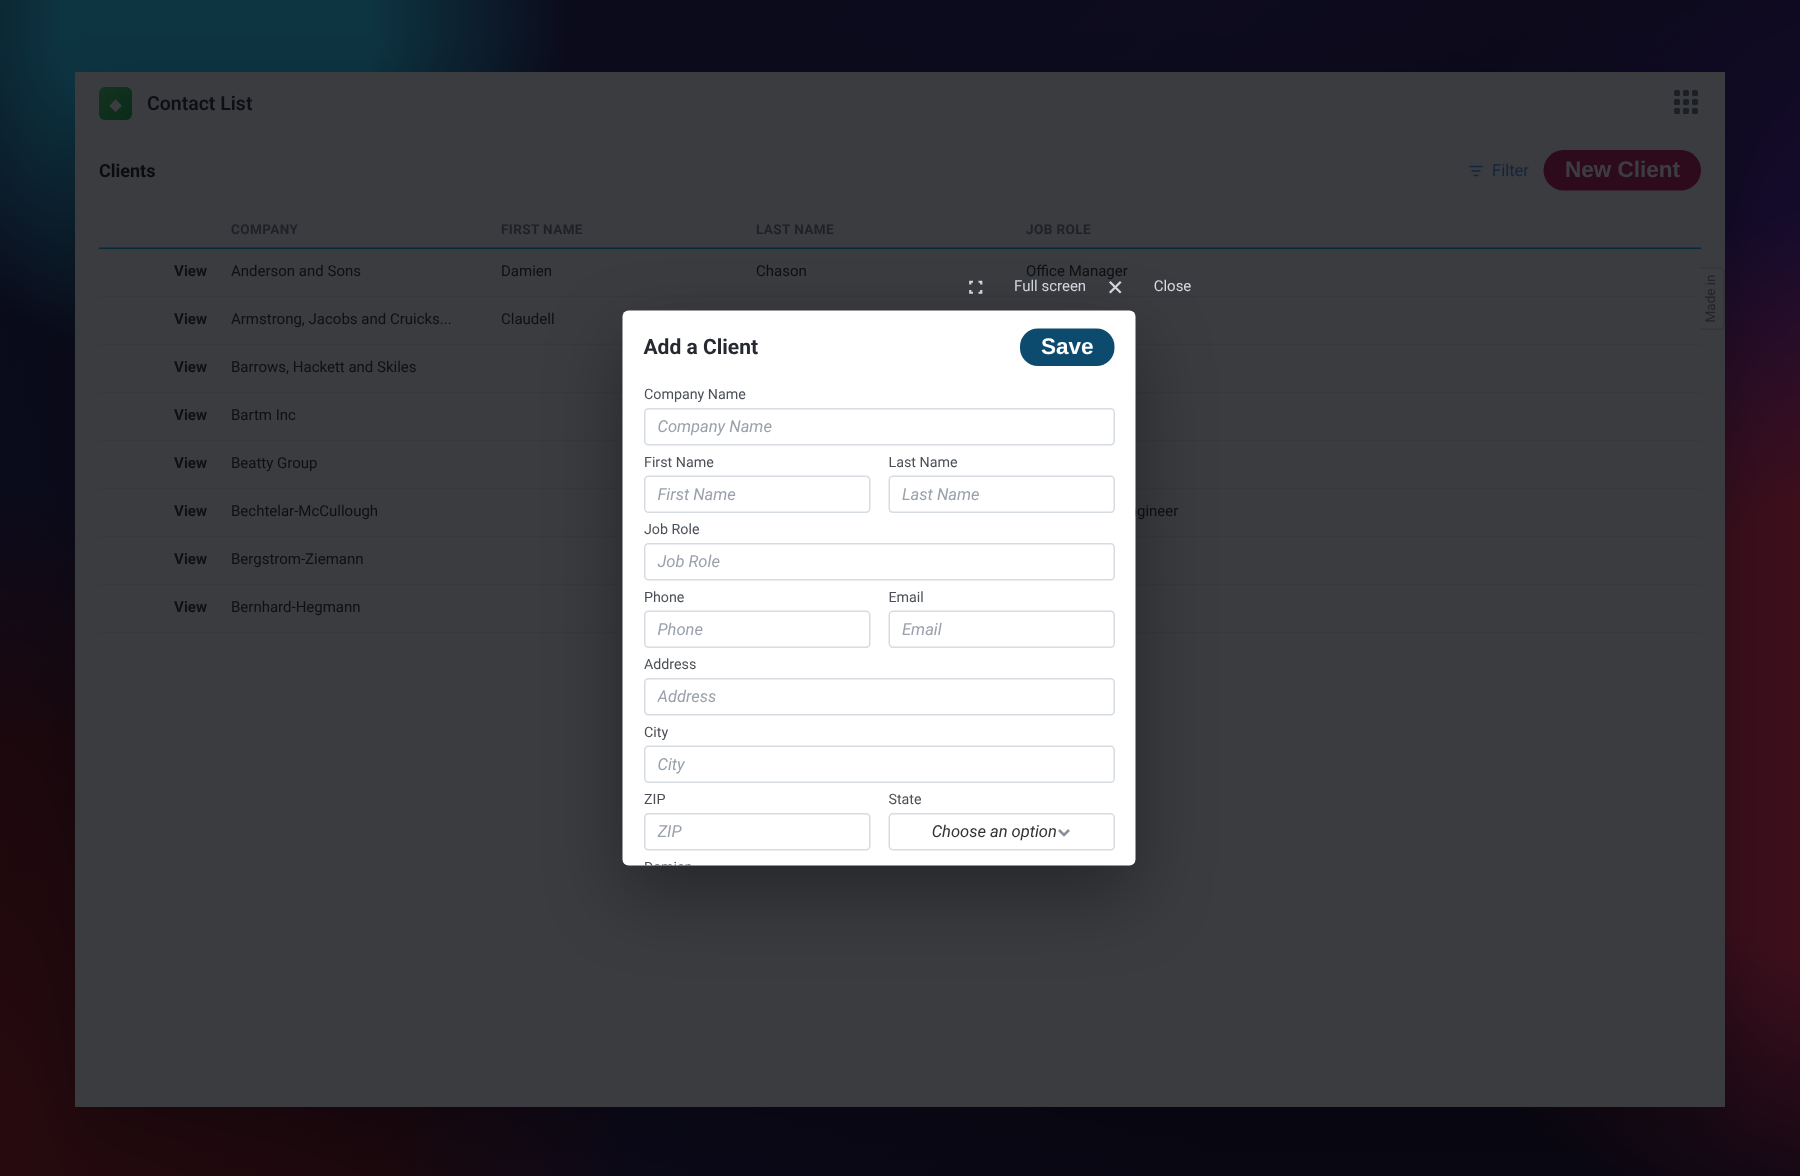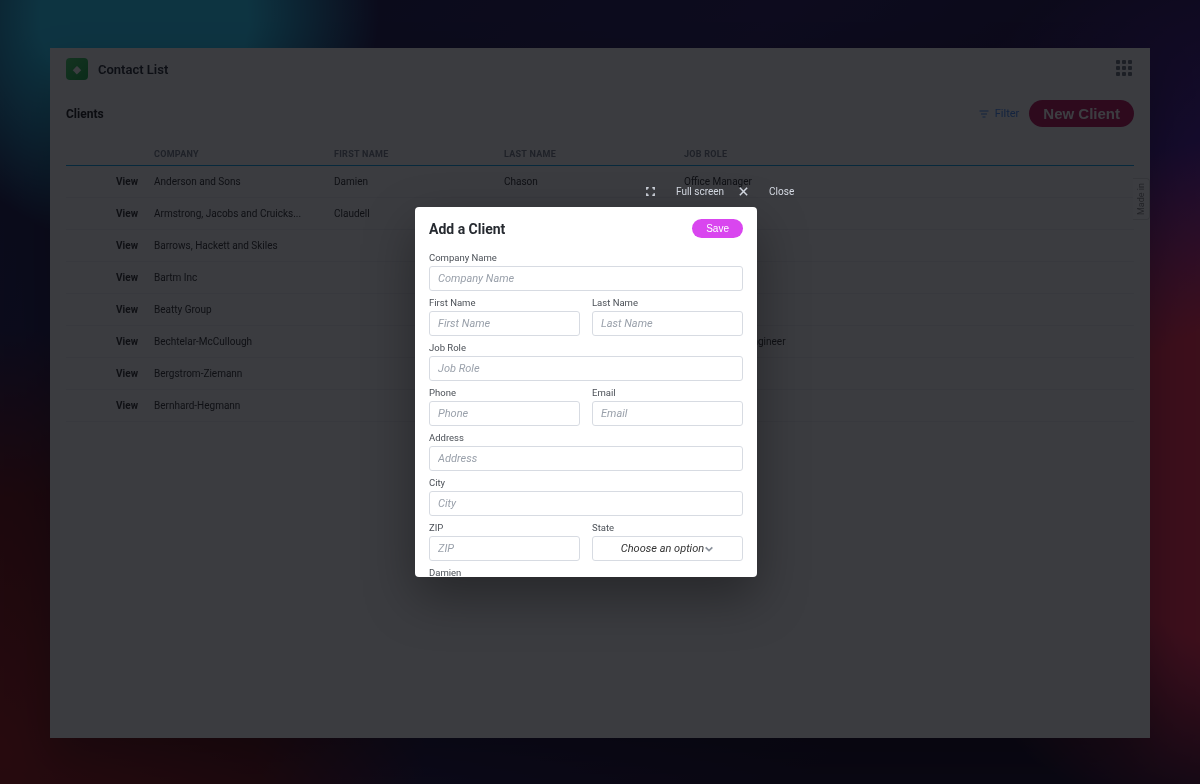--- a/index.html
+++ b/index.html
@@ -117,23 +117,23 @@
     display:flex; flex-direction:column;
     overflow:hidden;
   }
   .modal-head {
     display:flex; align-items:center;
     padding: 12px 14px 8px 14px;
   }
   .modal-head h3{ font-size:14px; font-weight:700; color:#262a30;}
   .modal-head .spacer{flex:1}
   .save-btn {
-    background:#d946ef; color:#fff; border:none;
+    background:#0c4a6e; color:#fff; border:none;
     padding:4px 14px; border-radius:12px;
-    font-size:10px; font-weight:400; cursor:pointer;
+    font-size:15px; font-weight:700; cursor:pointer;
   }
 
   .modal-form {
     padding: 0 14px 12px 14px;
     overflow-y:auto;
     flex:1;
   }
   .modal-form::-webkit-scrollbar{width:6px}
   .modal-form::-webkit-scrollbar-thumb{background:#c7ccd3;border-radius:3px}
 

